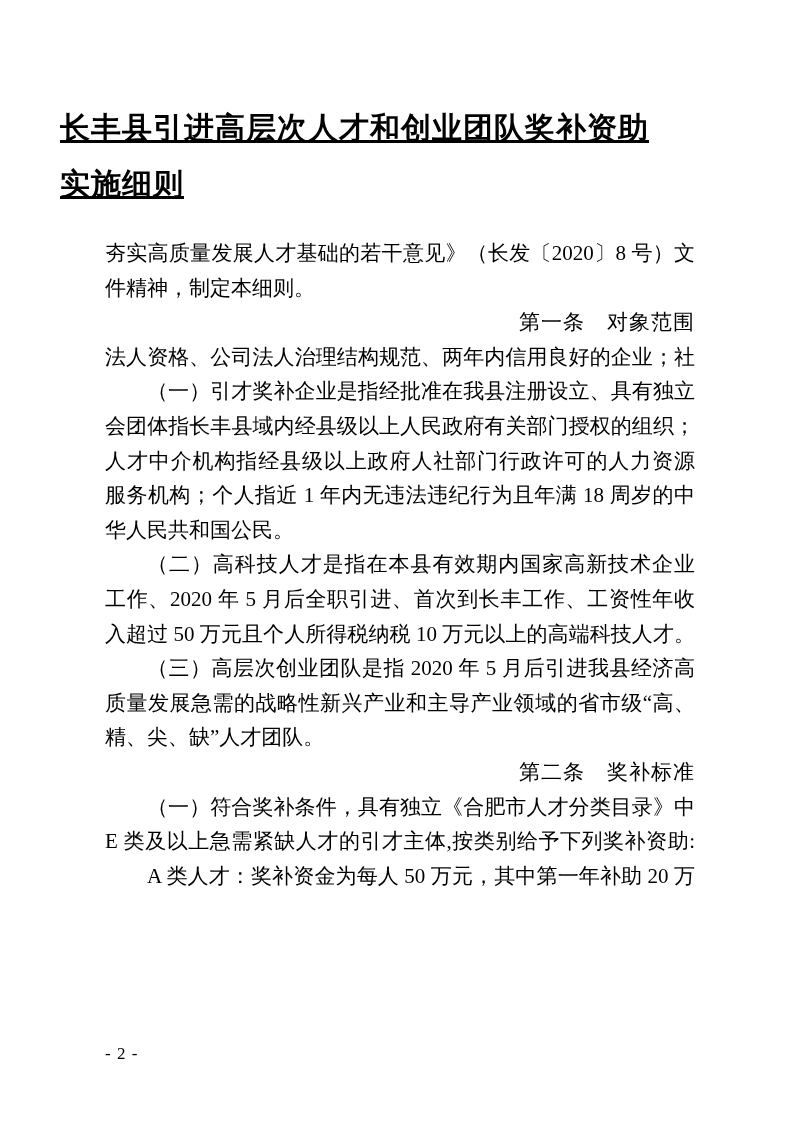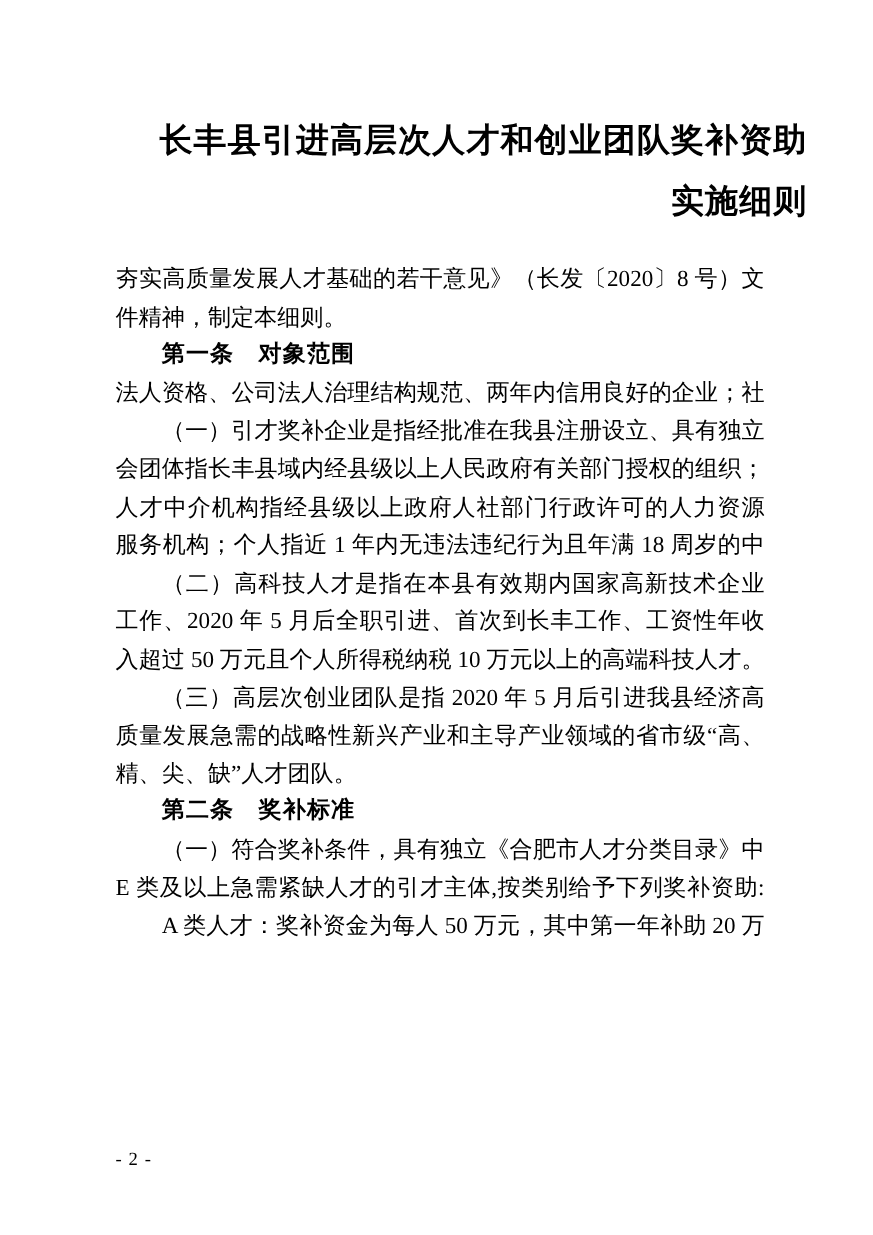--- a/index.html
+++ b/index.html
@@ -14,25 +14,26 @@
     background: #ffffff;
     color: #000000;
     font-family: "Liberation Serif", "DejaVu Serif", serif;
     overflow: hidden;
   }
   .doc-title {
     position: absolute;
     top: 100px;
     left: 60px;
     right: 60px;
-    text-align: right;
+    text-align: left;
     font-weight: 700;
     font-size: 30px;
     line-height: 56px;
     letter-spacing: 1px;
+    text-decoration: underline;
   }
   .doc-body {
     position: absolute;
     top: 236px;
     left: 105px;
     width: 590px;
     font-size: 21px;
   }
   .line {
     height: 34.6px;
@@ -41,23 +42,24 @@
     white-space: pre-wrap;
   }
   .line.indent {
     text-indent: 42px;
   }
   .line.fill {
     text-align: justify;
     text-align-last: justify;
   }
   .line.heading {
-    font-weight: 700;
+    font-weight: 400;
     font-family: "Liberation Sans", "DejaVu Sans", sans-serif;
     letter-spacing: 1px;
+    text-align: right;
   }
   .doc-footer {
     position: absolute;
     left: 105px;
     top: 1044px;
     font-size: 17px;
     line-height: 20px;
     letter-spacing: 1px;
   }
 </style>
@@ -73,20 +75,21 @@
 
   <div class="doc-body">
       <div class="line fill">夯实高质量发展人才基础的若干意见》（长发〔2020〕8 号）文</div>
       <div class="line">件精神，制定本细则。</div>
       <div class="line heading indent">第一条　对象范围</div>
       <div class="line fill">法人资格、公司法人治理结构规范、两年内信用良好的企业；社</div>
       <div class="line indent fill">（一）引才奖补企业是指经批准在我县注册设立、具有独立</div>
       <div class="line fill">会团体指长丰县域内经县级以上人民政府有关部门授权的组织；</div>
       <div class="line fill">人才中介机构指经县级以上政府人社部门行政许可的人力资源</div>
       <div class="line fill">服务机构；个人指近 1 年内无违法违纪行为且年满 18 周岁的中</div>
+      <div class="line">华人民共和国公民。</div>
       <div class="line indent fill">（二）高科技人才是指在本县有效期内国家高新技术企业</div>
       <div class="line fill">工作、2020 年 5 月后全职引进、首次到长丰工作、工资性年收</div>
       <div class="line fill">入超过 50 万元且个人所得税纳税 10 万元以上的高端科技人才。</div>
       <div class="line indent fill">（三）高层次创业团队是指 2020 年 5 月后引进我县经济高</div>
       <div class="line fill">质量发展急需的战略性新兴产业和主导产业领域的省市级“高、</div>
       <div class="line">精、尖、缺”人才团队。</div>
       <div class="line heading indent">第二条　奖补标准</div>
       <div class="line indent fill">（一）符合奖补条件，具有独立《合肥市人才分类目录》中</div>
       <div class="line fill">E 类及以上急需紧缺人才的引才主体,按类别给予下列奖补资助:</div>
       <div class="line indent fill">A 类人才：奖补资金为每人 50 万元，其中第一年补助 20 万</div>

